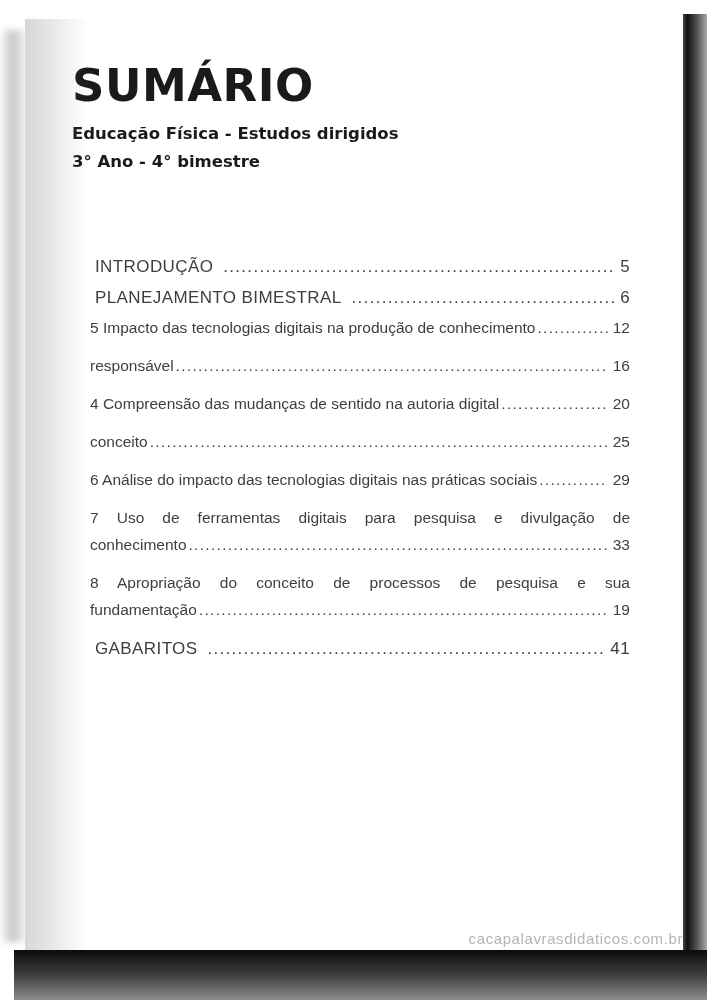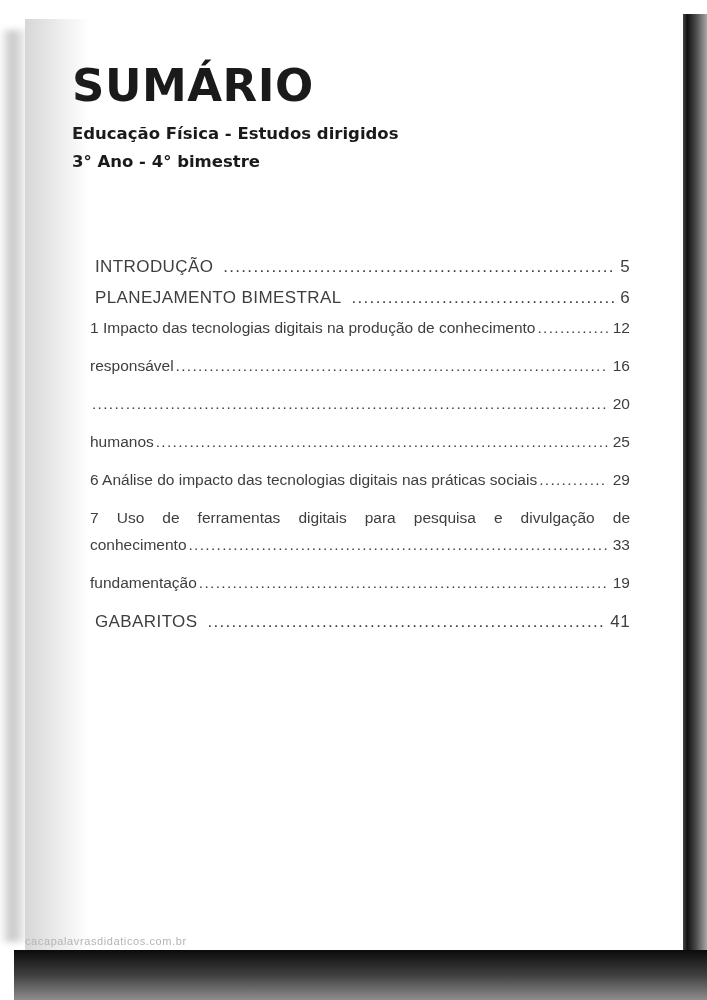--- a/index.html
+++ b/index.html
@@ -83,23 +83,23 @@
   }
   .section .leader { margin-left: 10px; }
   .leader::after {
     content: "..........................................................................................................................................................................";
   }
   .pagenum { margin-left: 5px; }
 
   
   .footer {
     position: absolute; left: 0; right: 0; bottom: 3px;
-    text-align: left;
+    text-align: right;
     color: var(--footer-text, #b4b4b4);
-    font-size: 11px;
+    font-size: 15px;
     letter-spacing: 0.6px;
   }
 </style>
 </head>
 <body style="--heading: #1a1a1a; --text: #3e3e3e; --footer-text: #b4b4b4; --page-bg: #ffffff;">
 
 <div class="shadow-left"></div>
 <div class="shadow-right"></div>
 <div class="shadow-bottom"></div>
 
@@ -120,61 +120,63 @@
       </div>
       <div class="toc-entry section">
         <div class="toc-line-last">
           <span class="toc-text">PLANEJAMENTO BIMESTRAL</span>
           <span class="leader"></span>
           <span class="pagenum">6</span>
         </div>
       </div>
       <div class="toc-entry item">
         <div class="toc-line-last">
-          <span class="toc-text">1 Impacto das tecnologias digitais na produção de conhecimento</span>
+          <span class="toc-text">5 Impacto das tecnologias digitais na produção de conhecimento</span>
           <span class="leader"></span>
           <span class="pagenum">12</span>
         </div>
       </div>
       <div class="toc-entry item">
         <div class="toc-line-last">
           <span class="toc-text">responsável</span>
           <span class="leader"></span>
           <span class="pagenum">16</span>
         </div>
       </div>
       <div class="toc-entry item">
         <div class="toc-line-last">
+          <span class="toc-text">4 Compreensão das mudanças de sentido na autoria digital</span>
           <span class="leader"></span>
           <span class="pagenum">20</span>
         </div>
       </div>
       <div class="toc-entry item">
         <div class="toc-line-last">
-          <span class="toc-text">humanos</span>
+          <span class="toc-text">conceito</span>
           <span class="leader"></span>
           <span class="pagenum">25</span>
         </div>
       </div>
       <div class="toc-entry item">
         <div class="toc-line-last">
           <span class="toc-text">6 Análise do impacto das tecnologias digitais nas práticas sociais</span>
           <span class="leader"></span>
           <span class="pagenum">29</span>
         </div>
       </div>
       <div class="toc-entry item">
         <div class="toc-line-justify">7 Uso de ferramentas digitais para pesquisa e divulgação de</div>
         <div class="toc-line-last">
           <span class="toc-text">conhecimento</span>
           <span class="leader"></span>
           <span class="pagenum">33</span>
         </div>
       </div>
       <div class="toc-entry item">
+        <div class="toc-line-justify">8 Apropriação do conceito de processos de pesquisa e sua</div>
         <div class="toc-line-last">
           <span class="toc-text">fundamentação</span>
           <span class="leader"></span>
           <span class="pagenum">19</span>
         </div>
       </div>
       <div class="toc-entry section">
         <div class="toc-line-last">
           <span class="toc-text">GABARITOS</span>
           <span class="leader"></span>

